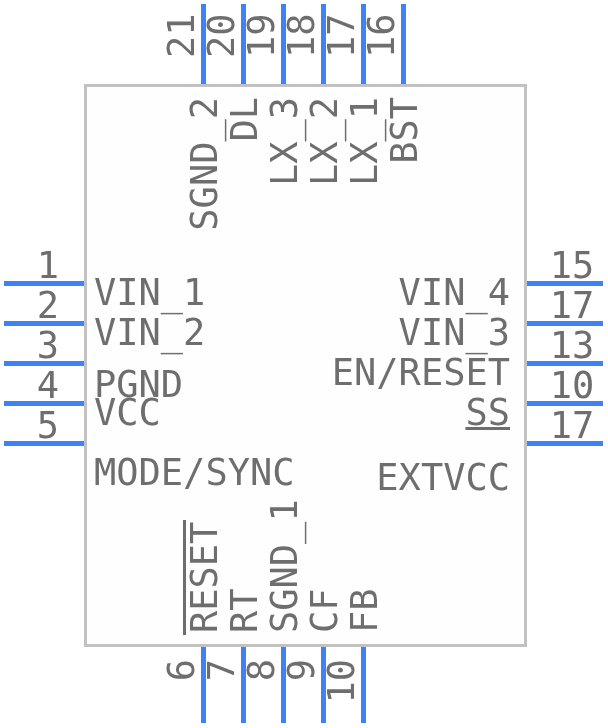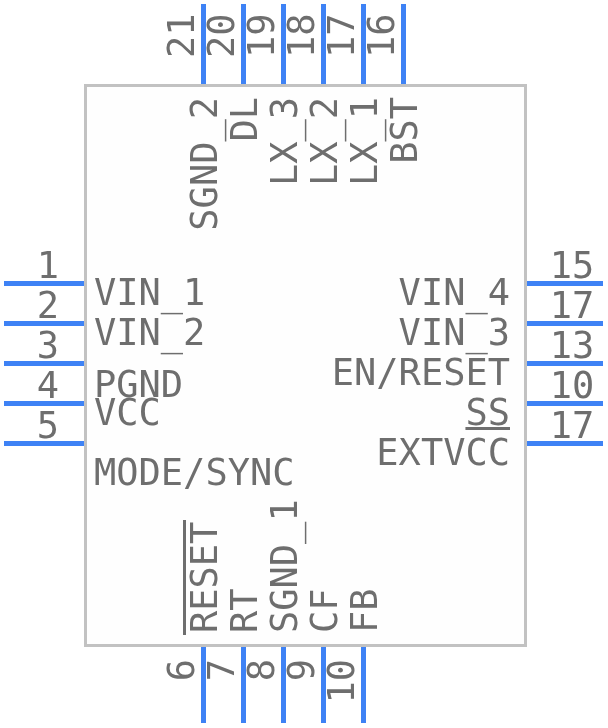--- a/index.html
+++ b/index.html
@@ -89,15 +89,15 @@
       <div class="num numbox" style="left: 542px; top: 290px;">17</div>
       <div class="name" style="right: 98px; top: 317px;">VIN_3</div>
       <div class="pin-line h" style="left: 527px; top: 361px; width: 76px; background: rgb(62, 130, 245);"></div>
       <div class="num numbox" style="left: 542px; top: 330px;">13</div>
       <div class="name" style="right: 98px; top: 357px;">EN/RESET</div>
       <div class="pin-line h" style="left: 527px; top: 401px; width: 76px; background: rgb(62, 130, 245);"></div>
       <div class="num numbox" style="left: 542px; top: 370px;">10</div>
       <div class="name" style="right: 98px; top: 397px; text-decoration: underline;">SS</div>
       <div class="pin-line h" style="left: 527px; top: 441px; width: 76px; background: rgb(62, 130, 245);"></div>
       <div class="num numbox" style="left: 542px; top: 410px;">17</div>
-      <div class="name" style="right: 98px; top: 437px;">EXTVCC</div>
+      <div class="name" style="right: 98px; top: 462px;">EXTVCC</div>
     </div>
 </div>
 
 </body></html>

